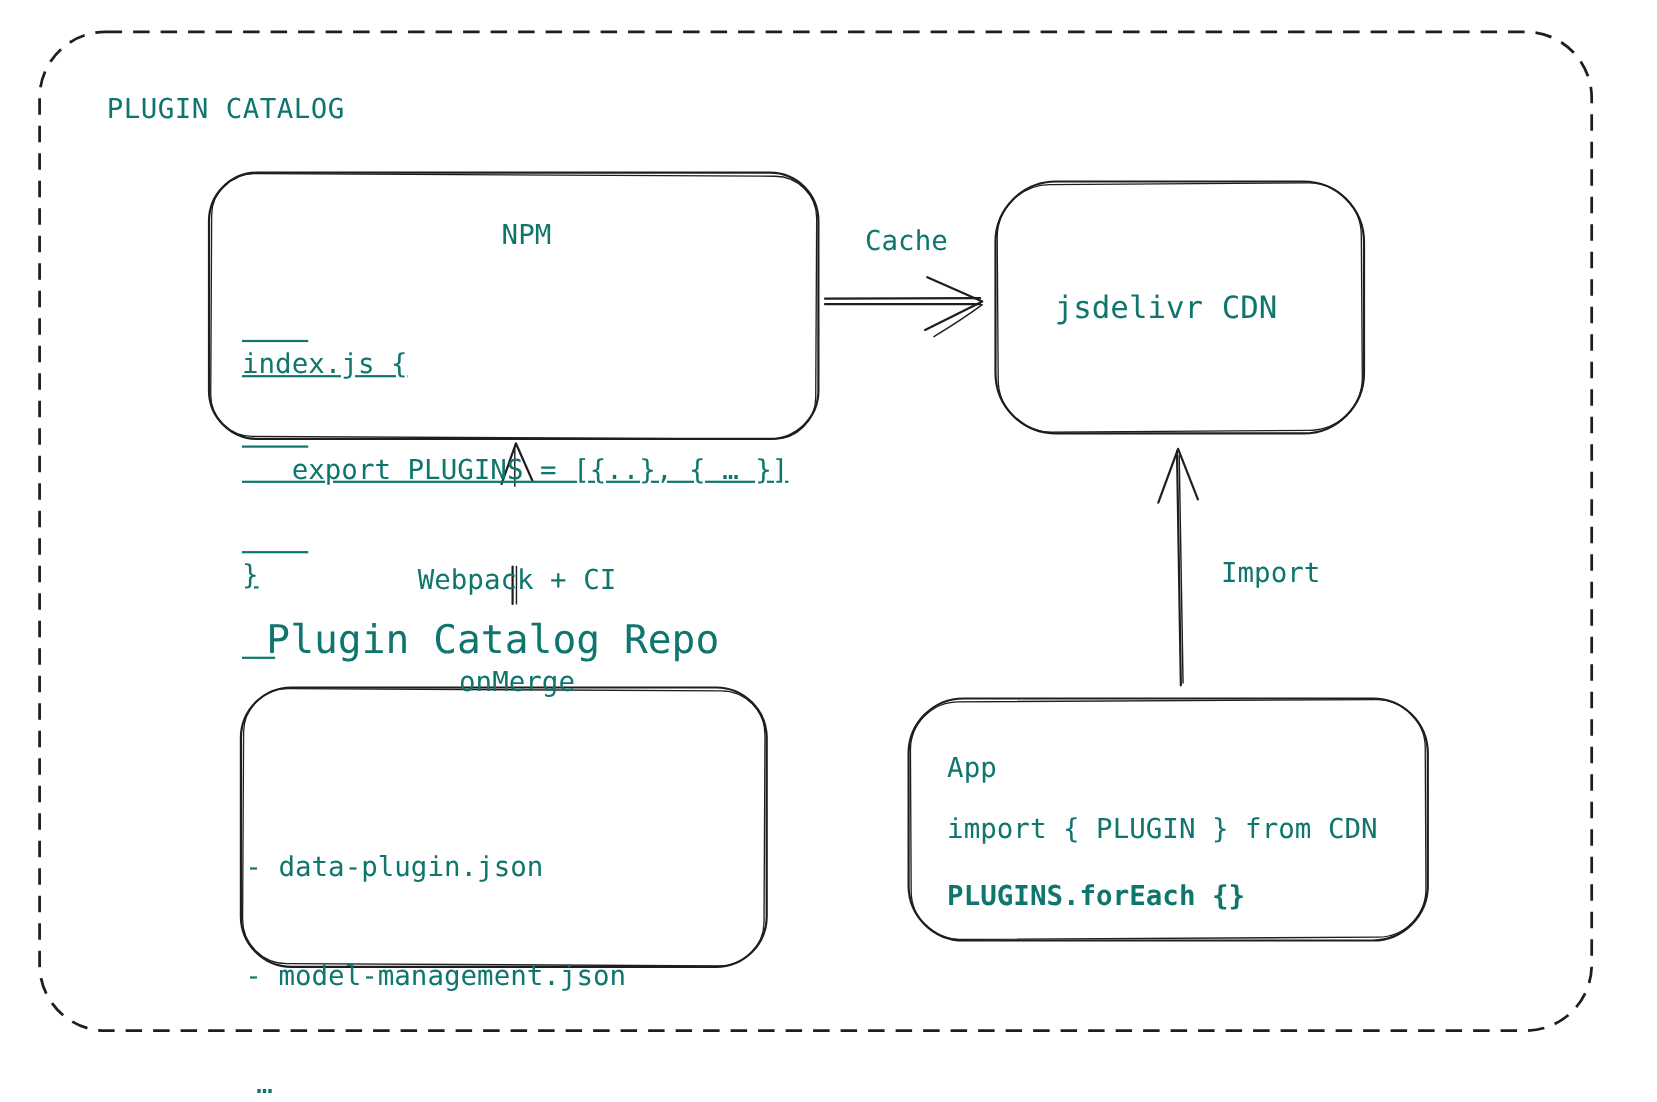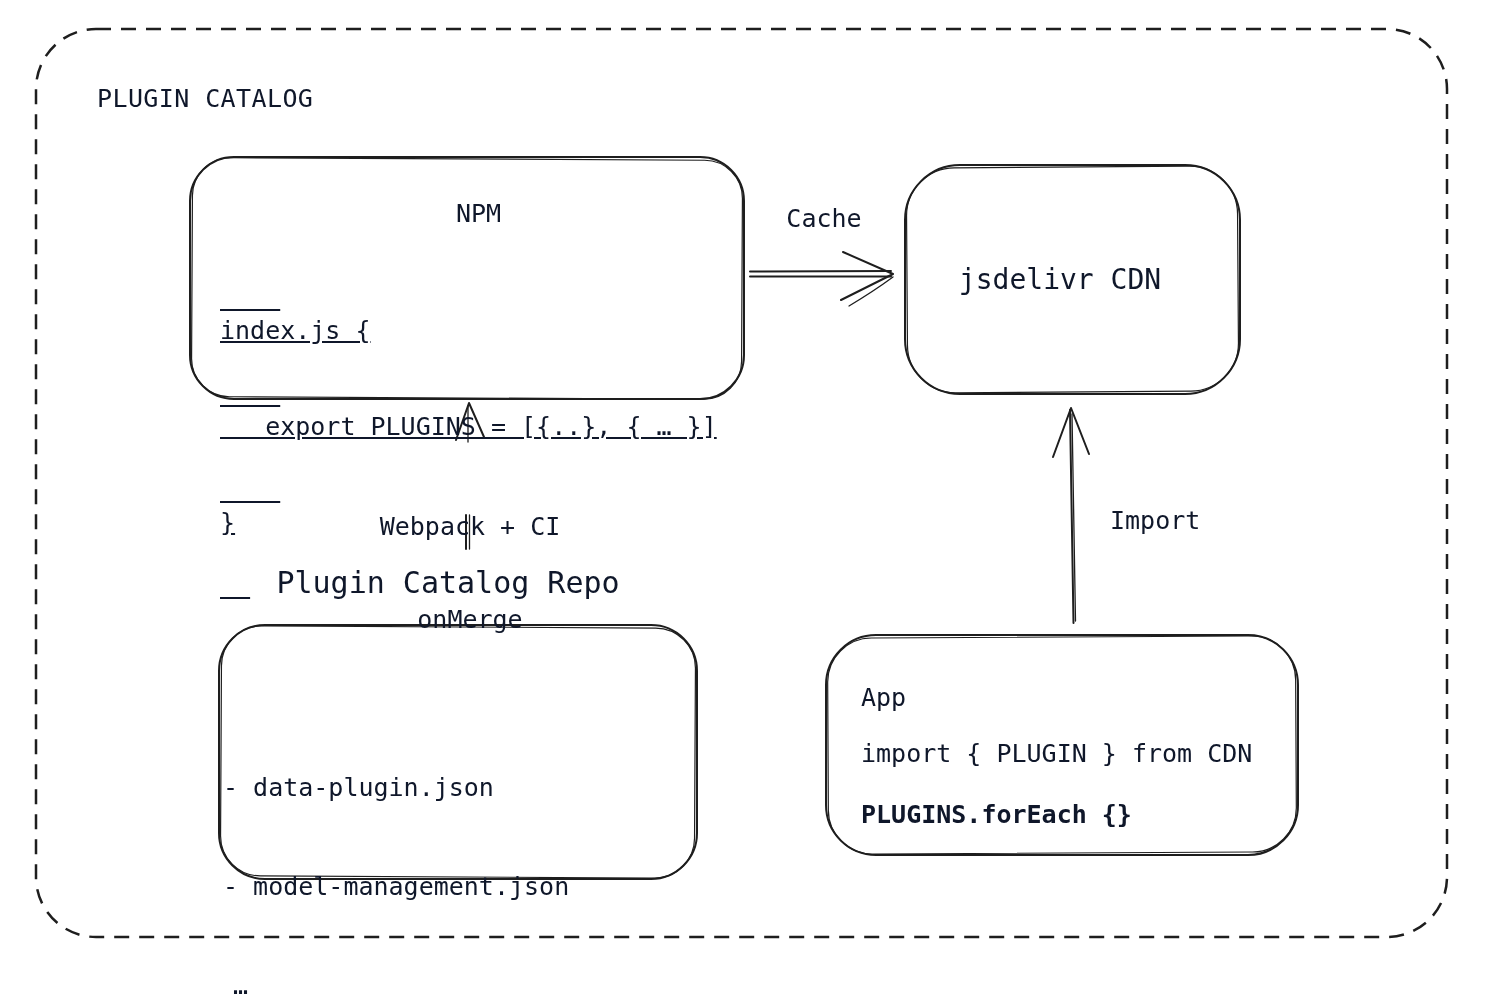--- a/index.html
+++ b/index.html
@@ -1,41 +1,41 @@
 <!DOCTYPE html>
 <html><head>
 <meta charset="utf-8">
 <style>
   html, body { margin: 0; padding: 0; background: #ffffff; }
   .canvas {
     position: relative;
     width: 1506px;
     height: 1002px;
     background: #ffffff;
-    color: #0f172a;
+    color: #0f766e;
     font-family: "DejaVu Sans Mono", "Liberation Mono", monospace;
     overflow: hidden;
   }
   svg.layer { position: absolute; left: 0; top: 0; }
   .box   { fill: #ffffff; stroke: #1e1e1e; stroke-width: 2; }
   .box2  { fill: none;    stroke: #1e1e1e; stroke-width: 1.2; }
   .dashed { fill: none; stroke: #1e1e1e; stroke-width: 2.5; stroke-dasharray: 15 10; }
   .arrow { fill: none; stroke: #1e1e1e; stroke-width: 2; stroke-linecap: round; stroke-linejoin: round; }
   .arrow-thin { fill: none; stroke: #1e1e1e; stroke-width: 1.3; stroke-linecap: round; }
 
   .label { position: absolute; white-space: pre; font-size: 25px; line-height: 31px; }
   .centered { transform: translateX(-50%); text-align: center; }
 
   .t-title     { left: 97px;  top: 83px;  letter-spacing: 0.4px; }
   .t-npm       { left: 456px; top: 198px; }
   .t-npm-code  { left: 220px; top: 251px; line-height: 32px; text-decoration: underline; }
   .t-cache     { left: 824px; top: 203px; }
   .t-cdn       { left: 1060px; top: 264px; font-size: 28px; }
   .t-build     { left: 470px; top: 449px; }
-  .t-repo-lbl  { left: 448px; top: 567px; font-size: 30px; }
+  .t-repo-lbl  { left: 448px; top: 567px; font-size: 36px; }
   .t-repo-file { left: 223px; top: 705px; line-height: 33px; }
   .t-repo-more { padding-left: 10px; }
   .t-app       { left: 861px; top: 682px; }
   .t-app-import  { left: 861px; top: 738px; }
   .t-app-foreach { left: 861px; top: 799px; font-weight: bold; }
   .t-import    { left: 1110px; top: 505px; }
 </style>
 </head>
 <body>
 

